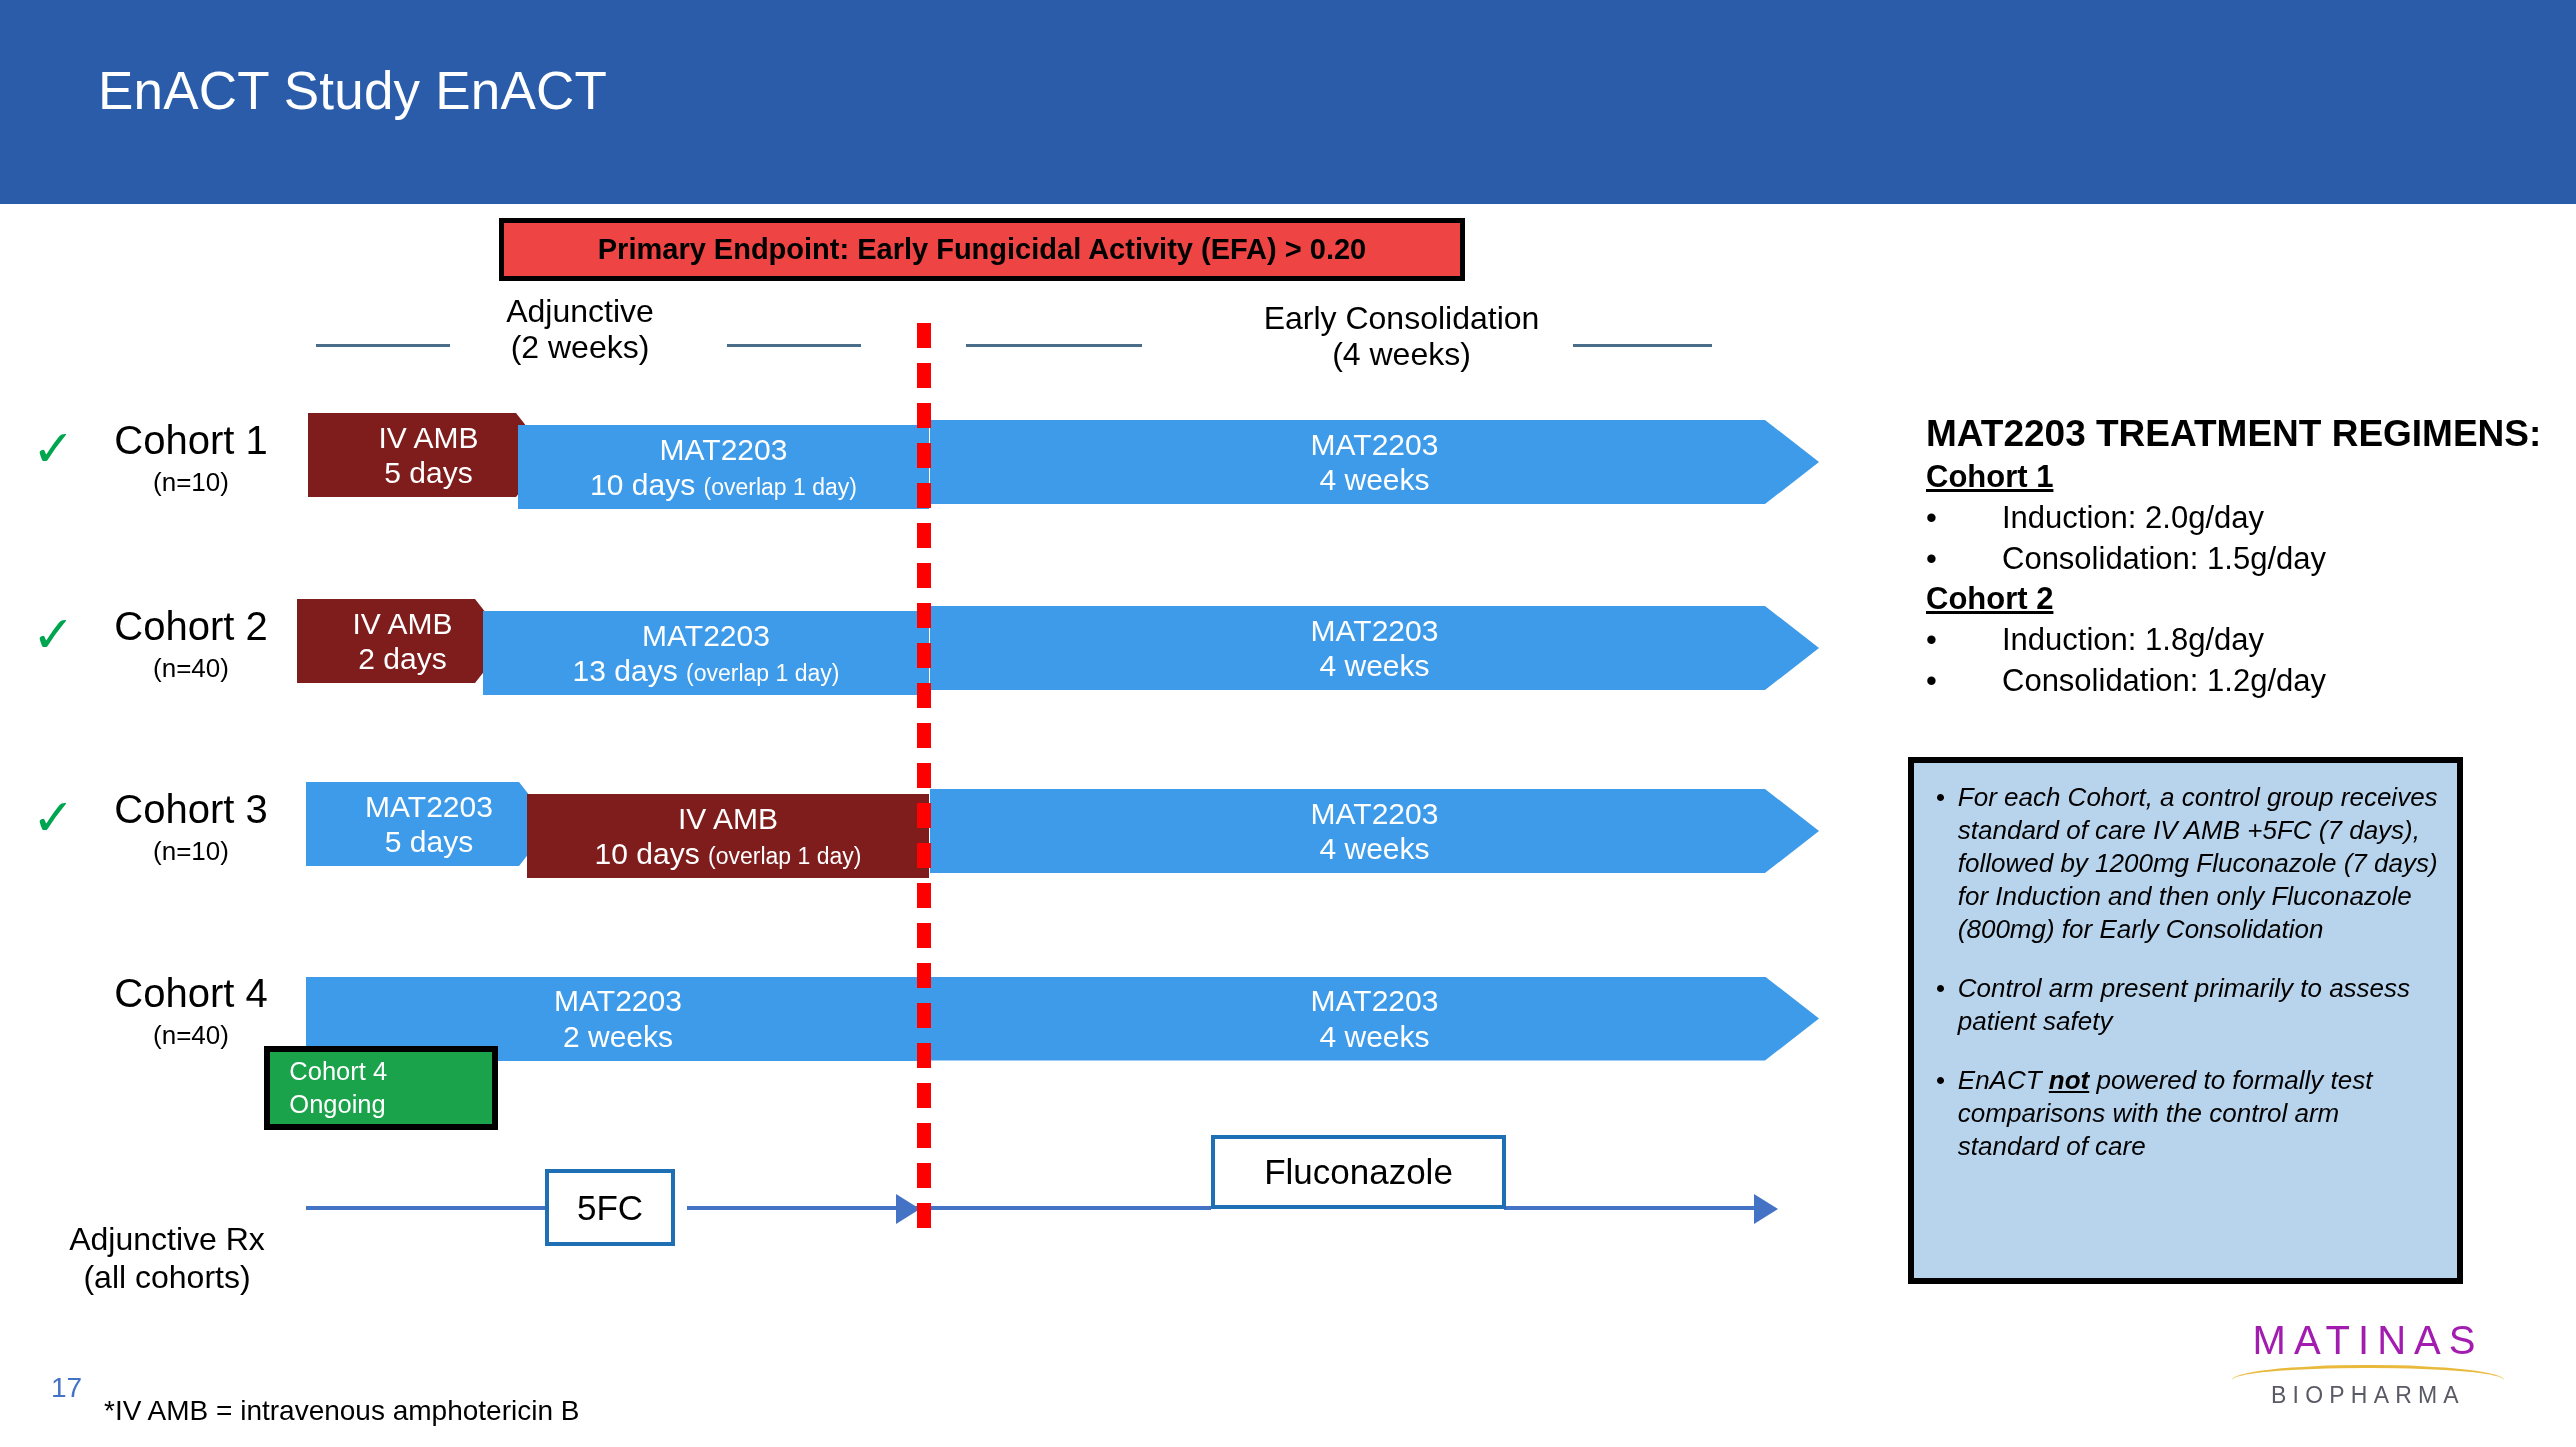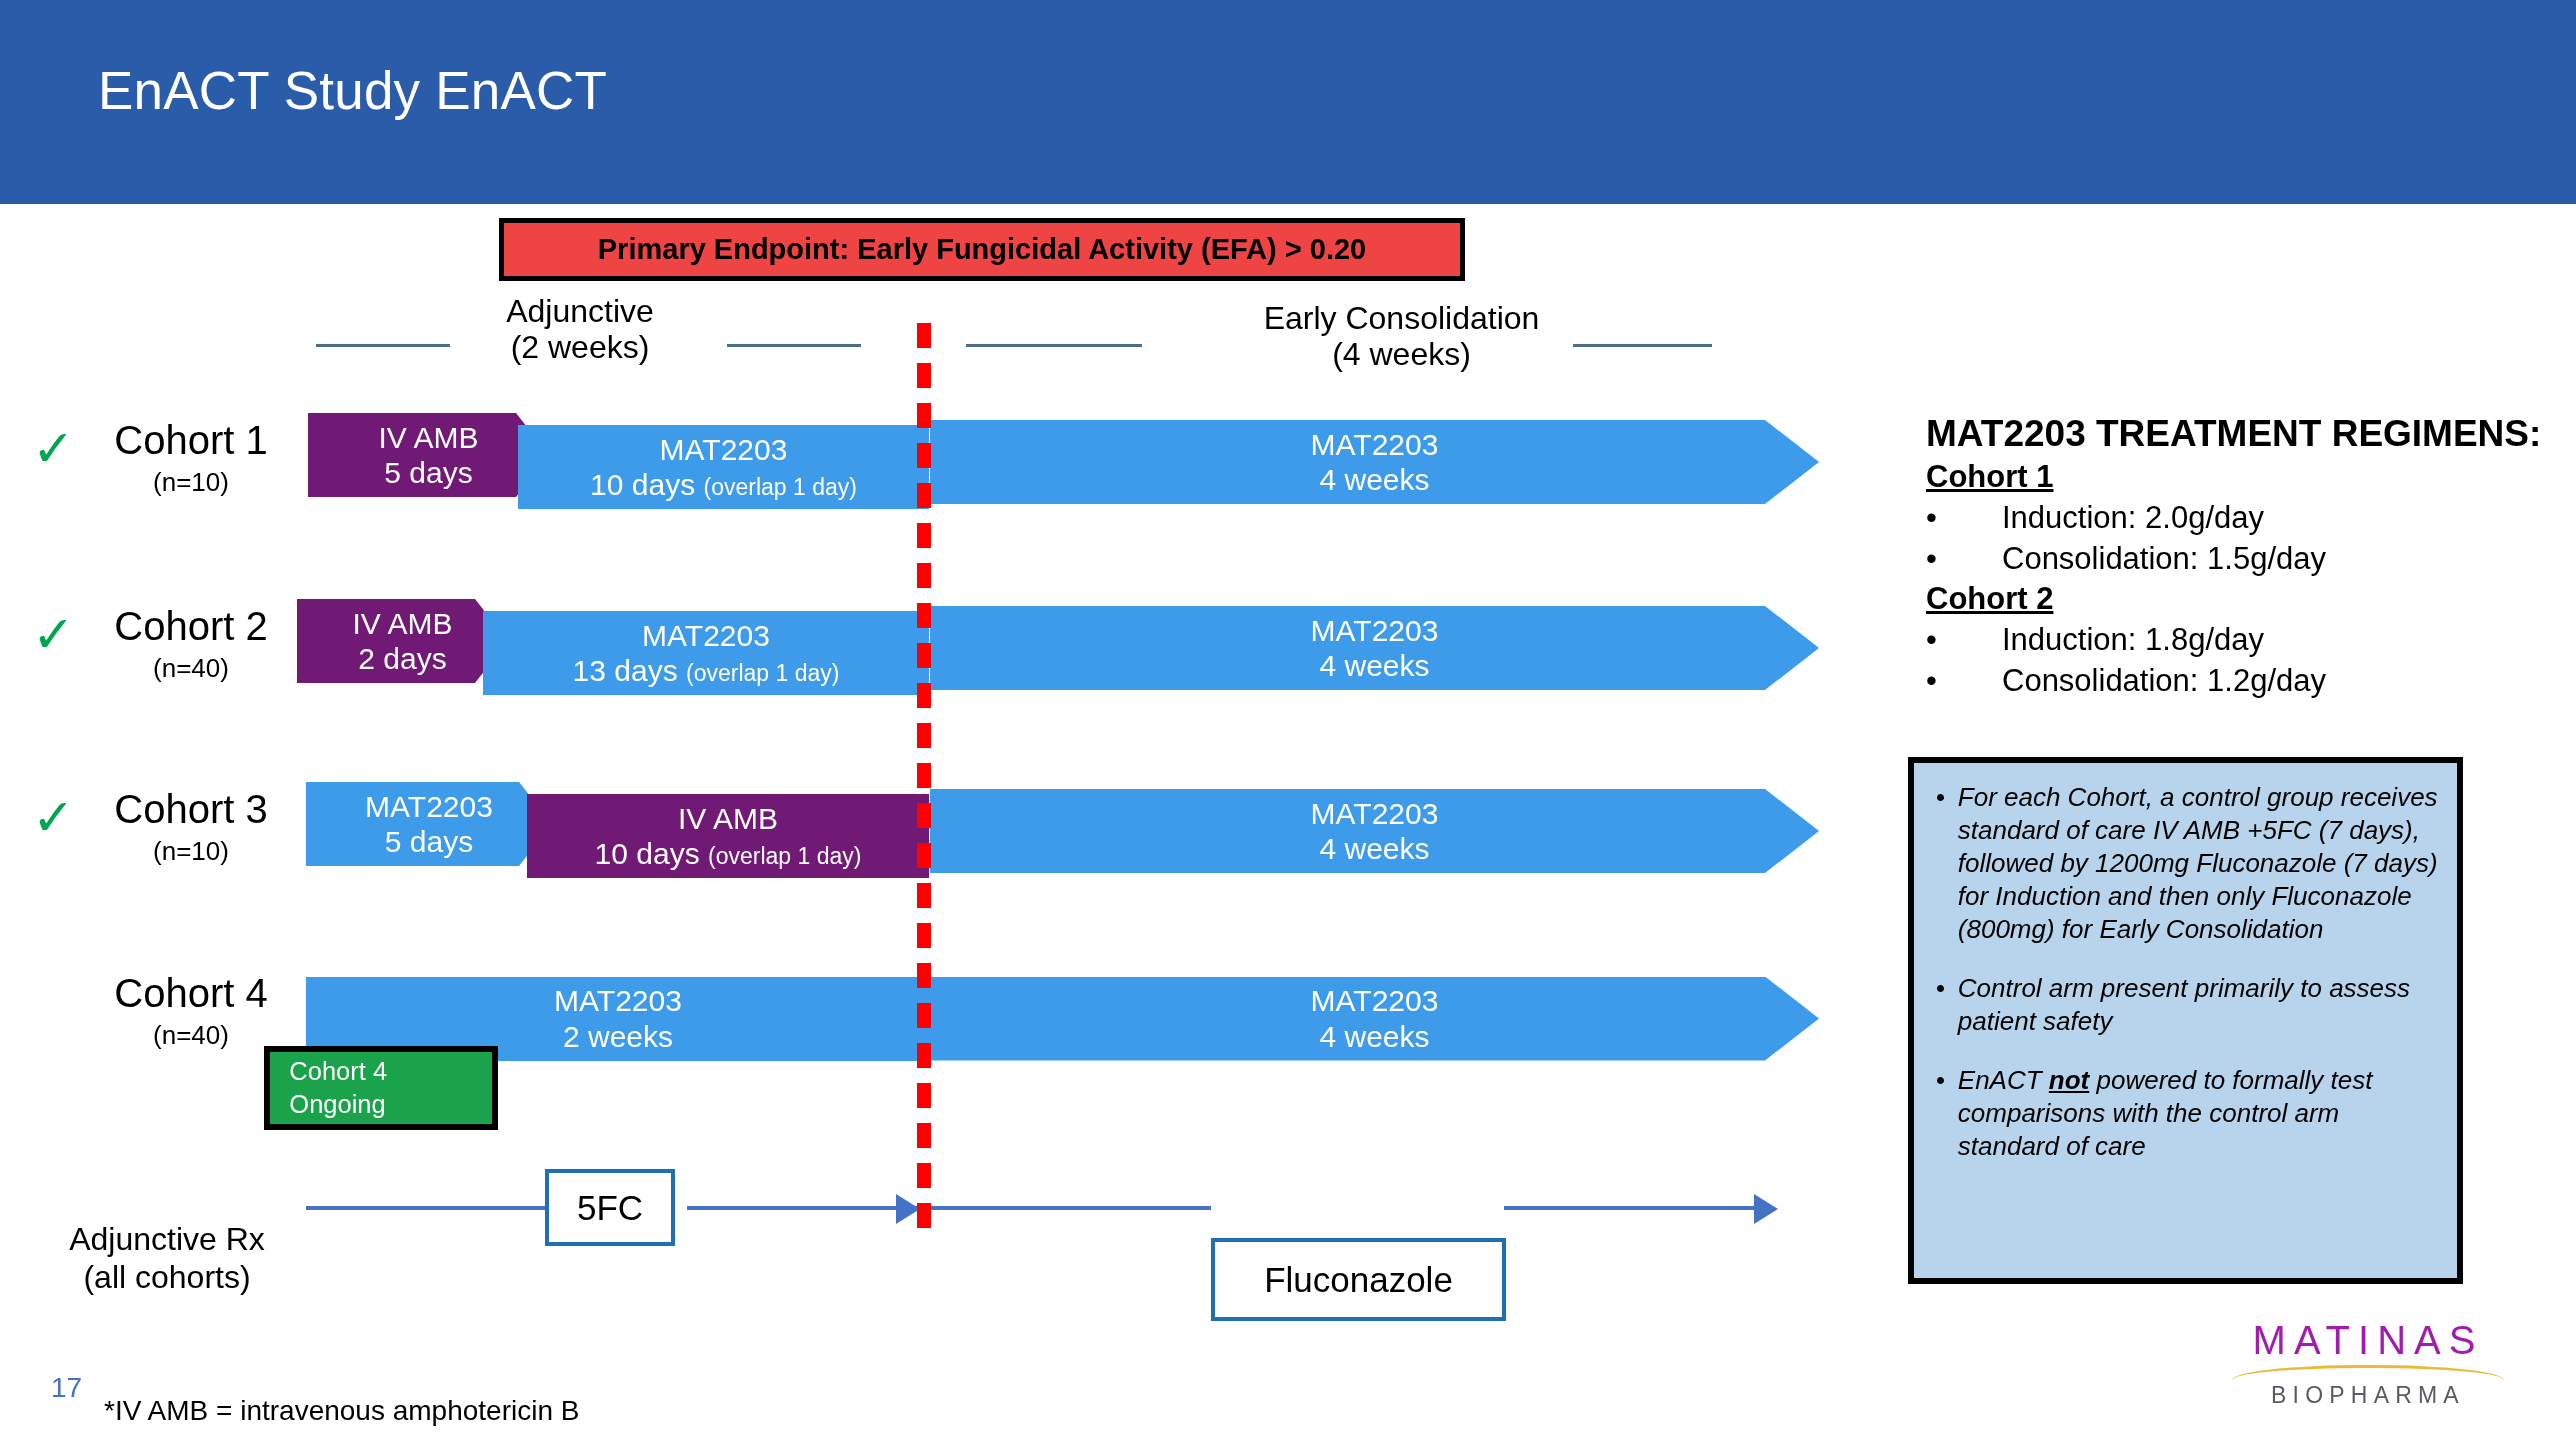--- a/index.html
+++ b/index.html
@@ -142,21 +142,21 @@
     flex-direction: column;
     align-items: center;
     justify-content: center;
     color: #ffffff;
     box-sizing: border-box;
   }
   .seg .line1 { font-size: 30px; line-height: 1.18; white-space: nowrap; }
   .seg .line2 { font-size: 30px; line-height: 1.18; white-space: nowrap; }
   .seg .line2 .small { font-size: 23px; }
 
-  .navy  { background: #701a75; }
+  .navy  { background: #7f1d1d; }
   .lblue { background: #3D9BE9; }
 
   .chevron-right {
     clip-path: polygon(0 0, calc(100% - 33px) 0, 100% 50%, calc(100% - 33px) 100%, 0 100%);
   }
   .chevron-plain { clip-path: none; }
   .arrow-end {
     clip-path: polygon(0 0, calc(100% - 54px) 0, 100% 50%, calc(100% - 54px) 100%, 0 100%);
   }
 
@@ -221,21 +221,21 @@
     box-sizing: border-box;
     display: flex;
     align-items: center;
     justify-content: center;
     font-size: 35px;
     color: #000;
     white-space: nowrap;
     z-index: 20;
   }
   .box-5fc  { left: 545px;  top: 1169px; width: 130px; height: 77px; }
-  .box-flu  { left: 1211px; top: 1238px; width: 295px; height: 83px; }
+  .box-flu  { left: 1211px; top: 1135px; width: 295px; height: 74px; }
 
   
   .regimens {
     position: absolute;
     left: 1926px;
     top: 413px;
     width: 571px;
   }
   .reg-title {
     font-size: 37px;

